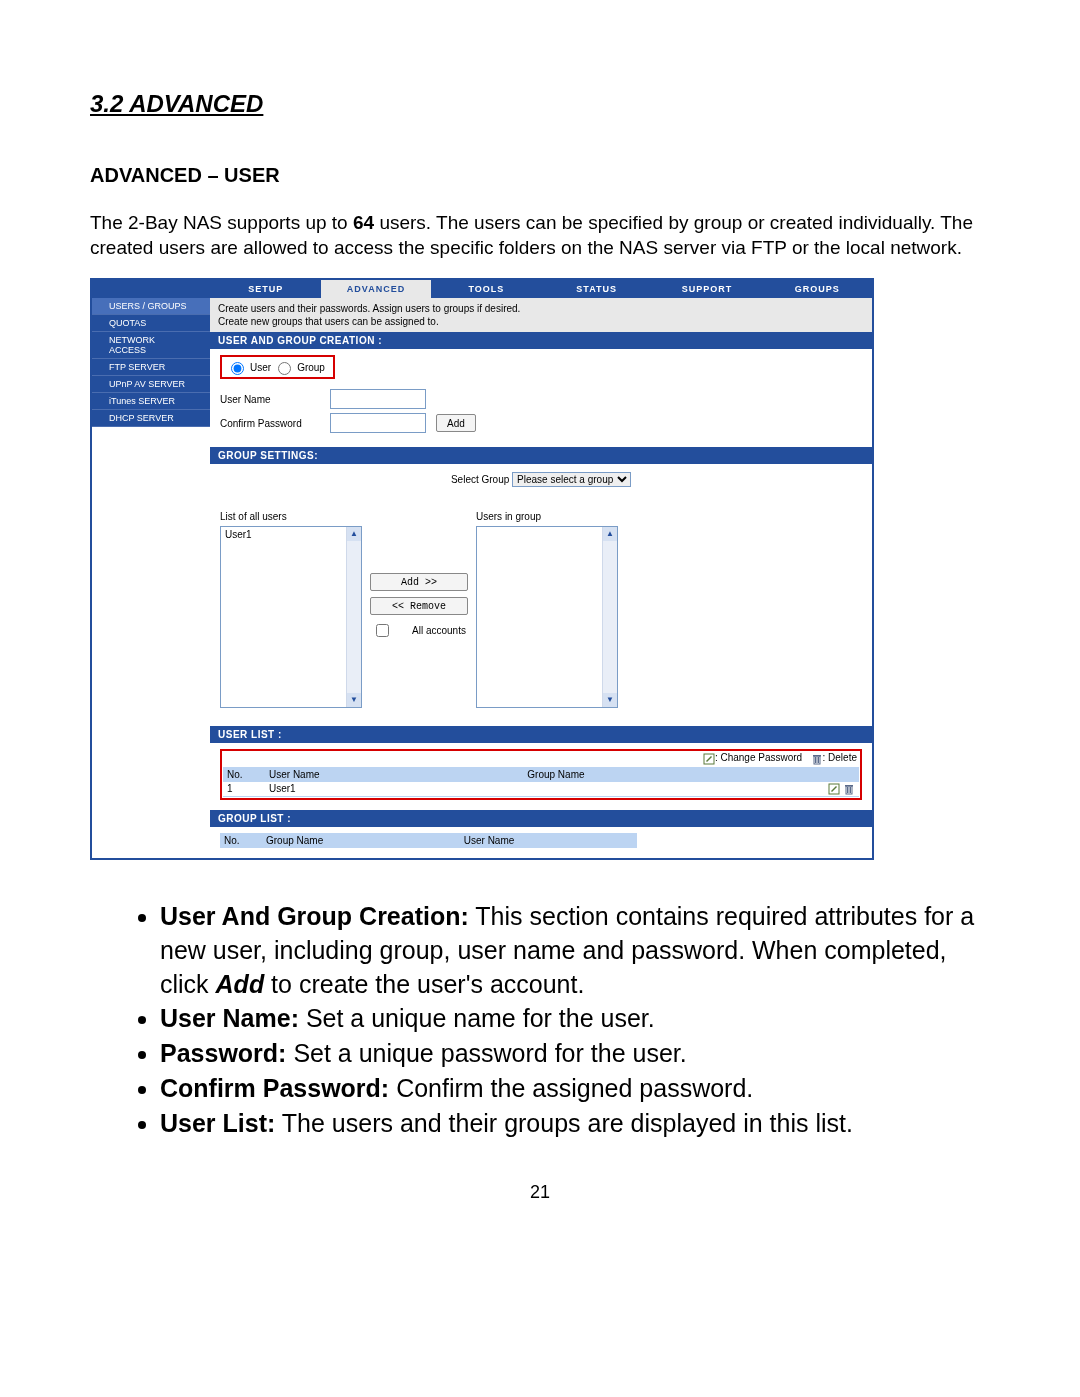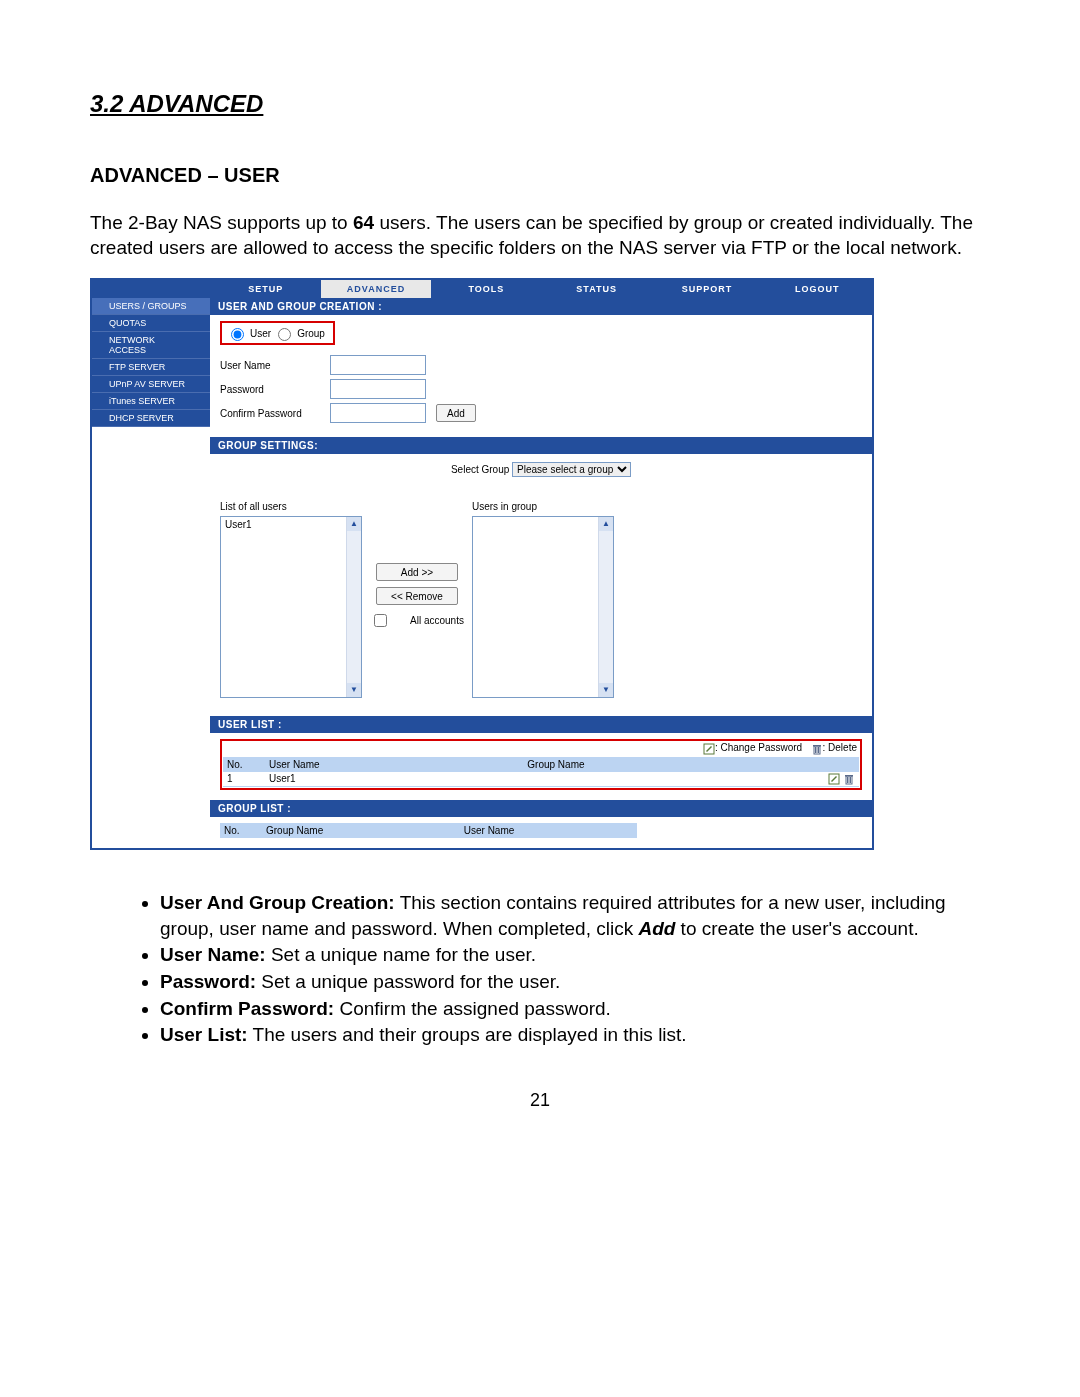--- a/index.html
+++ b/index.html
@@ -206,21 +206,22 @@
     color: #234e9c;
   }
   .middle-btns {
     display: flex;
     flex-direction: column;
     gap: 6px;
     margin-top: 62px;
     align-items: center;
   }
   .middle-btns .btn {
-    width: 82px;
+    width: 98px;
+    font-family: Liberation Mono, monospace;
   }
   .chk-row {
     display: flex;
     align-items: center;
     gap: 20px;
     font-size: 10px;
   }
 
   .list-panel {
     padding: 6px 10px 10px 10px;
@@ -265,21 +266,21 @@
   }
   .group-list-table {
     width: 65%;
     border-collapse: collapse;
     font-size: 10px;
   }
 
   
   .bullets {
     margin-top: 40px;
-    font-size: 19px;
+    font-size: 25px;
     line-height: 1.35;
   }
   .bullets ul {
     list-style-type: disc;
     padding-left: 70px;
     margin: 0;
   }
   .bullets li { margin: 1px 0; }
   .bullets .bt { font-weight: bold; }
   .bullets .bi { font-weight: bold; font-style: italic; }
@@ -302,57 +303,57 @@
 
   <div class="screenshot-wrap">
     <div class="topbar">
       <div class="spacer"></div>
       <div class="tabs">
         <div class="tab">SETUP</div>
         <div class="tab active">ADVANCED</div>
         <div class="tab">TOOLS</div>
         <div class="tab">STATUS</div>
         <div class="tab">SUPPORT</div>
-        <div class="tab">LOGOUT</div>
+        <div class="tab">GROUPS</div>
       </div>
     </div>
 
     <div class="content-row">
       <div class="sidebar">
         <div class="side-item active">USERS / GROUPS</div>
         <div class="side-item">QUOTAS</div>
         <div class="side-item">NETWORK ACCESS</div>
         <div class="side-item">FTP SERVER</div>
         <div class="side-item">UPnP AV SERVER</div>
         <div class="side-item">iTunes SERVER</div>
         <div class="side-item">DHCP SERVER</div>
         <div class="side-filler"></div>
       </div>
 
       <div class="main">
+        <div class="panel-desc">
+          <span>Create users and their passwords. Assign users to groups if desired.</span><br>
+          <span>Create new groups that users can be assigned to.</span>
+        </div>
 
         <div class="panel-heading">USER AND GROUP CREATION :</div>
         <div class="panel-body">
           <div class="radio-row">
             <span class="radio-opt">
               <input type="radio" checked="" style="">
               <span>User</span>
             </span>
             <span class="radio-opt">
               <input type="radio" style="">
               <span>Group</span>
             </span>
           </div>
           <div class="form-row">
             <label>User Name</label>
             <input class="text-input" type="text" style="">
-          </div>
-          <div class="form-row">
-            <label>Password</label>
-            <input class="text-input" type="password" style="">
           </div>
           <div class="form-row">
             <label>Confirm Password</label>
             <input class="text-input" type="password" style="">
             <span style="width:10px"></span>
             <button class="btn">Add</button>
           </div>
         </div>
 
         <div class="panel-heading">GROUP SETTINGS:</div>

